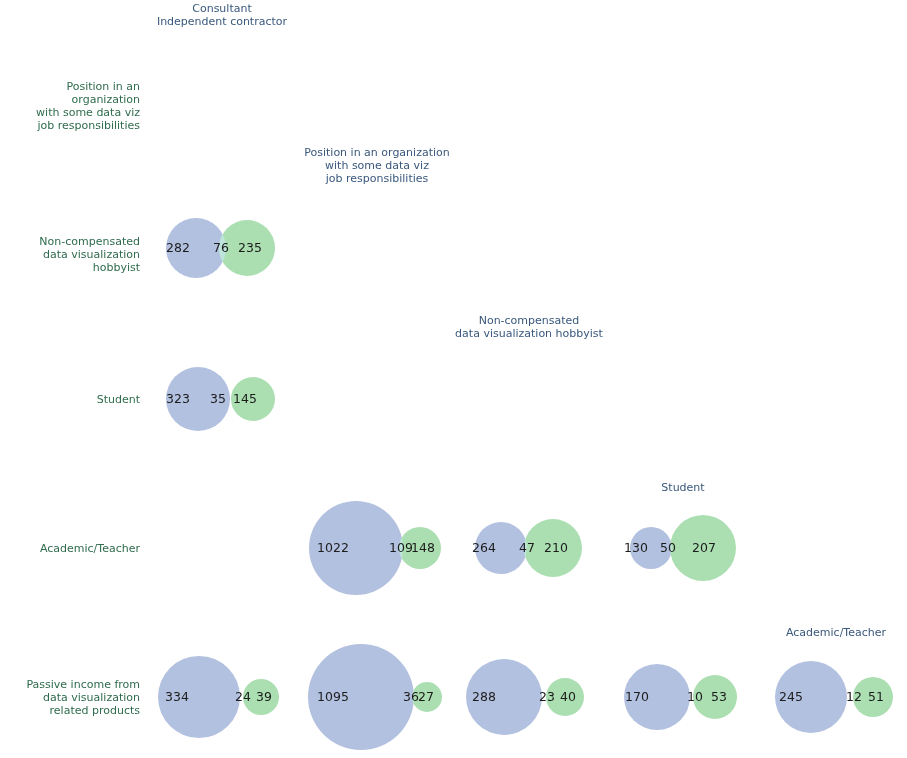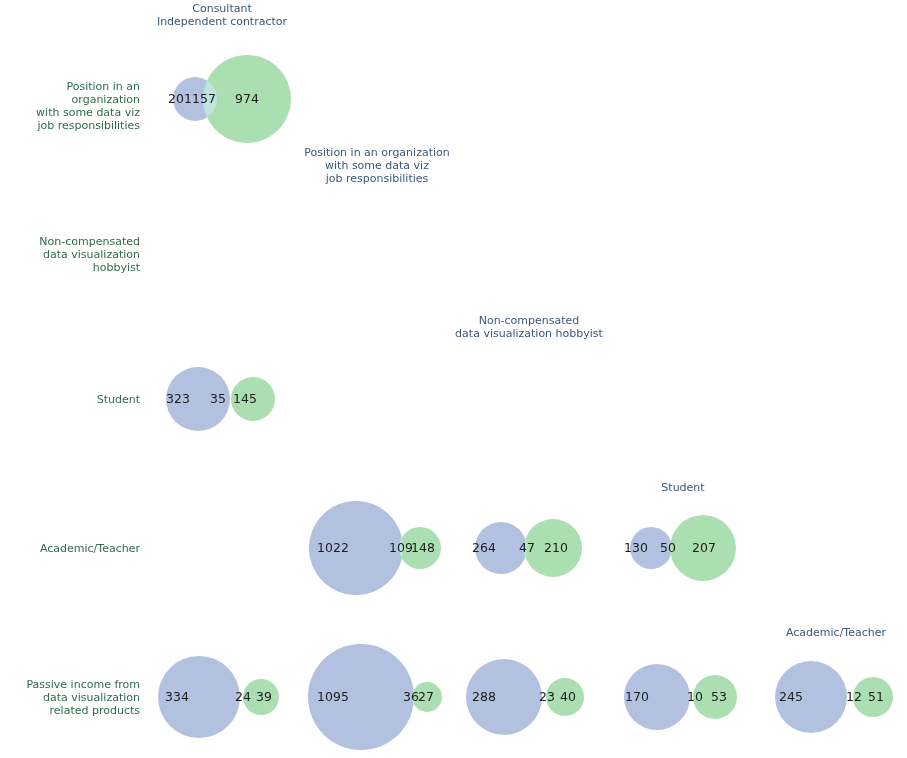--- a/index.html
+++ b/index.html
@@ -54,33 +54,33 @@
     <div class="row-label" style="left: 0px; width: 140px; top: 79.5px; color: rgb(47, 107, 77);">Position in an organization
 with some data viz
 job responsibilities</div>
     <div class="row-label" style="left: 0px; width: 140px; top: 235px; color: rgb(47, 107, 77);">Non-compensated
 data visualization hobbyist</div>
     <div class="row-label" style="left: 0px; width: 140px; top: 392.5px; color: rgb(47, 107, 77);">Student</div>
     <div class="row-label" style="left: 0px; width: 140px; top: 541.5px; color: rgb(47, 107, 77);">Academic/Teacher</div>
     <div class="row-label" style="left: 0px; width: 140px; top: 677.5px; color: rgb(47, 107, 77);">Passive income from
 data visualization
 related products</div>
-    <div class="venn-cell" style="left: 122px; top: 14px; width: 200px; height: 170px;">
-      <svg width="200" height="170" viewBox="0 0 200 170">
-        <defs>
-          <clipPath id="clip-0">
-            <circle cx="73" cy="85" r="22"></circle>
-          </clipPath>
-        </defs>
-        <circle cx="73" cy="85" r="22" fill="#b3c1e0"></circle>
-        <circle cx="125" cy="85" r="44" fill="#abdfb1"></circle>
-        <circle cx="125" cy="85" r="44" fill="#bee4dd" clip-path="url(#clip-0)"></circle>
-        <text x="58" y="85" class="venn-count" fill="#1c1c1c">201</text>
-        <text x="82" y="85" class="venn-count" fill="#1c1c1c">157</text>
-        <text x="125" y="85" class="venn-count" fill="#1c1c1c">974</text>
+    <div class="venn-cell" style="left: 122px; top: 163px; width: 200px; height: 170px;">
+      <svg width="200" height="170" viewBox="0 0 200 170">
+        <defs>
+          <clipPath id="clip-1">
+            <circle cx="74" cy="85" r="30"></circle>
+          </clipPath>
+        </defs>
+        <circle cx="74" cy="85" r="30" fill="#b3c1e0"></circle>
+        <circle cx="125" cy="85" r="28" fill="#abdfb1"></circle>
+        <circle cx="125" cy="85" r="28" fill="#bee4dd" clip-path="url(#clip-1)"></circle>
+        <text x="56" y="85" class="venn-count" fill="#1c1c1c">282</text>
+        <text x="99" y="85" class="venn-count" fill="#1c1c1c">76</text>
+        <text x="128" y="85" class="venn-count" fill="#1c1c1c">235</text>
       </svg>
     </div>
     <div class="venn-cell" style="left: 122px; top: 314px; width: 200px; height: 170px;">
       <svg width="200" height="170" viewBox="0 0 200 170">
         <defs>
           <clipPath id="clip-3">
             <circle cx="76" cy="85" r="32"></circle>
           </clipPath>
         </defs>
         <circle cx="76" cy="85" r="32" fill="#b3c1e0"></circle>

